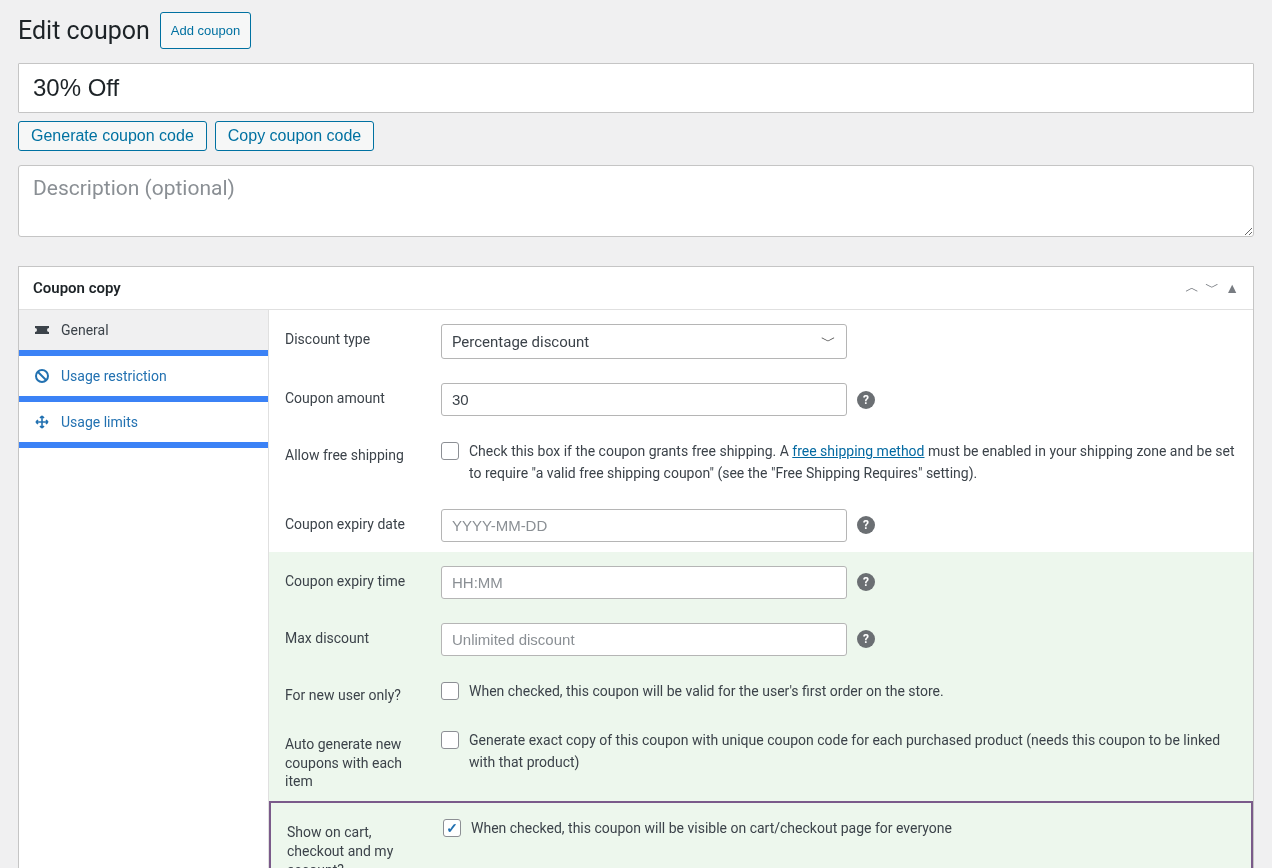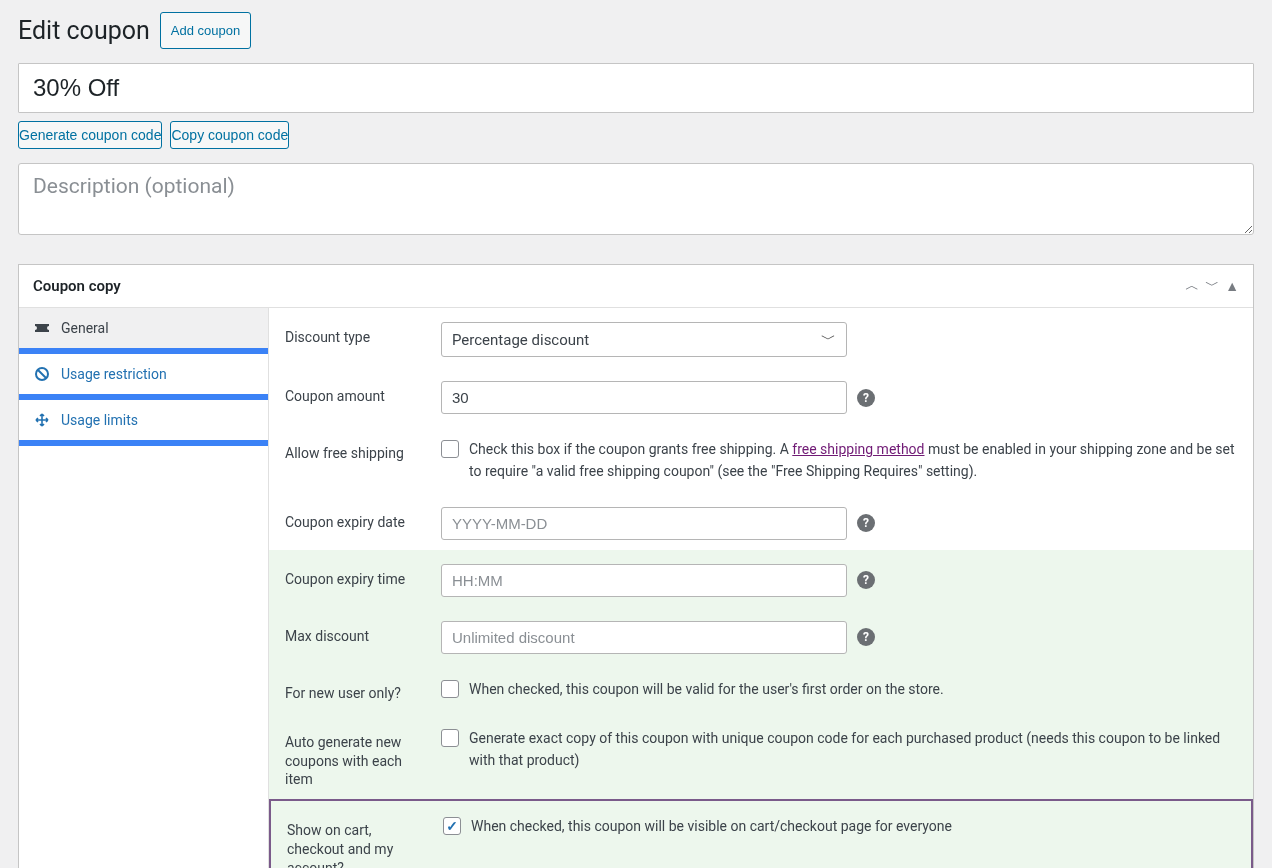--- a/index.html
+++ b/index.html
@@ -19,22 +19,22 @@
   .page-title {
     font-size: 25px;
     font-weight: 400;
     color: #1d2327;
   }
   .btn {
     display: inline-block;
     background: #f6f7f7;
     border: 1px solid #0071a1;
     color: #0071a1;
-    padding: 5px 0;
-    font-size: 14px;
+    padding: 5px 12px;
+    font-size: 16px;
     border-radius: 3px;
     cursor: pointer;
   }
   .btn.small { padding: 10px 10px; font-size: 13px; }
   .title-input {
     width: 100%;
     font-size: 24px;
     padding: 10px 14px;
     border: 1px solid #c5c5c5;
     border-radius: 1px;
@@ -141,21 +141,21 @@
     align-items:center; justify-content:center; flex-shrink:0;
     margin-top: 2px;
     cursor:pointer;
   }
   .checkbox.checked::after {
     content: "✓"; color: #2271b1; font-size: 14px; font-weight: 700;
   }
   .check-text {
     flex: 1; line-height: 1.6; color: #3c434a;
   }
-  .check-text a { color: #701a75; text-decoration: underline; }
+  .check-text a { color: #0369a1; text-decoration: underline; }
   .field-row.checkbox-row .field-control { align-items:flex-start; }
   .tri { font-size: 10px; }
 </style>
 </head>
 <body>
 
 
 
 <div class="header-row">
   <h1 class="page-title">Edit coupon</h1>

